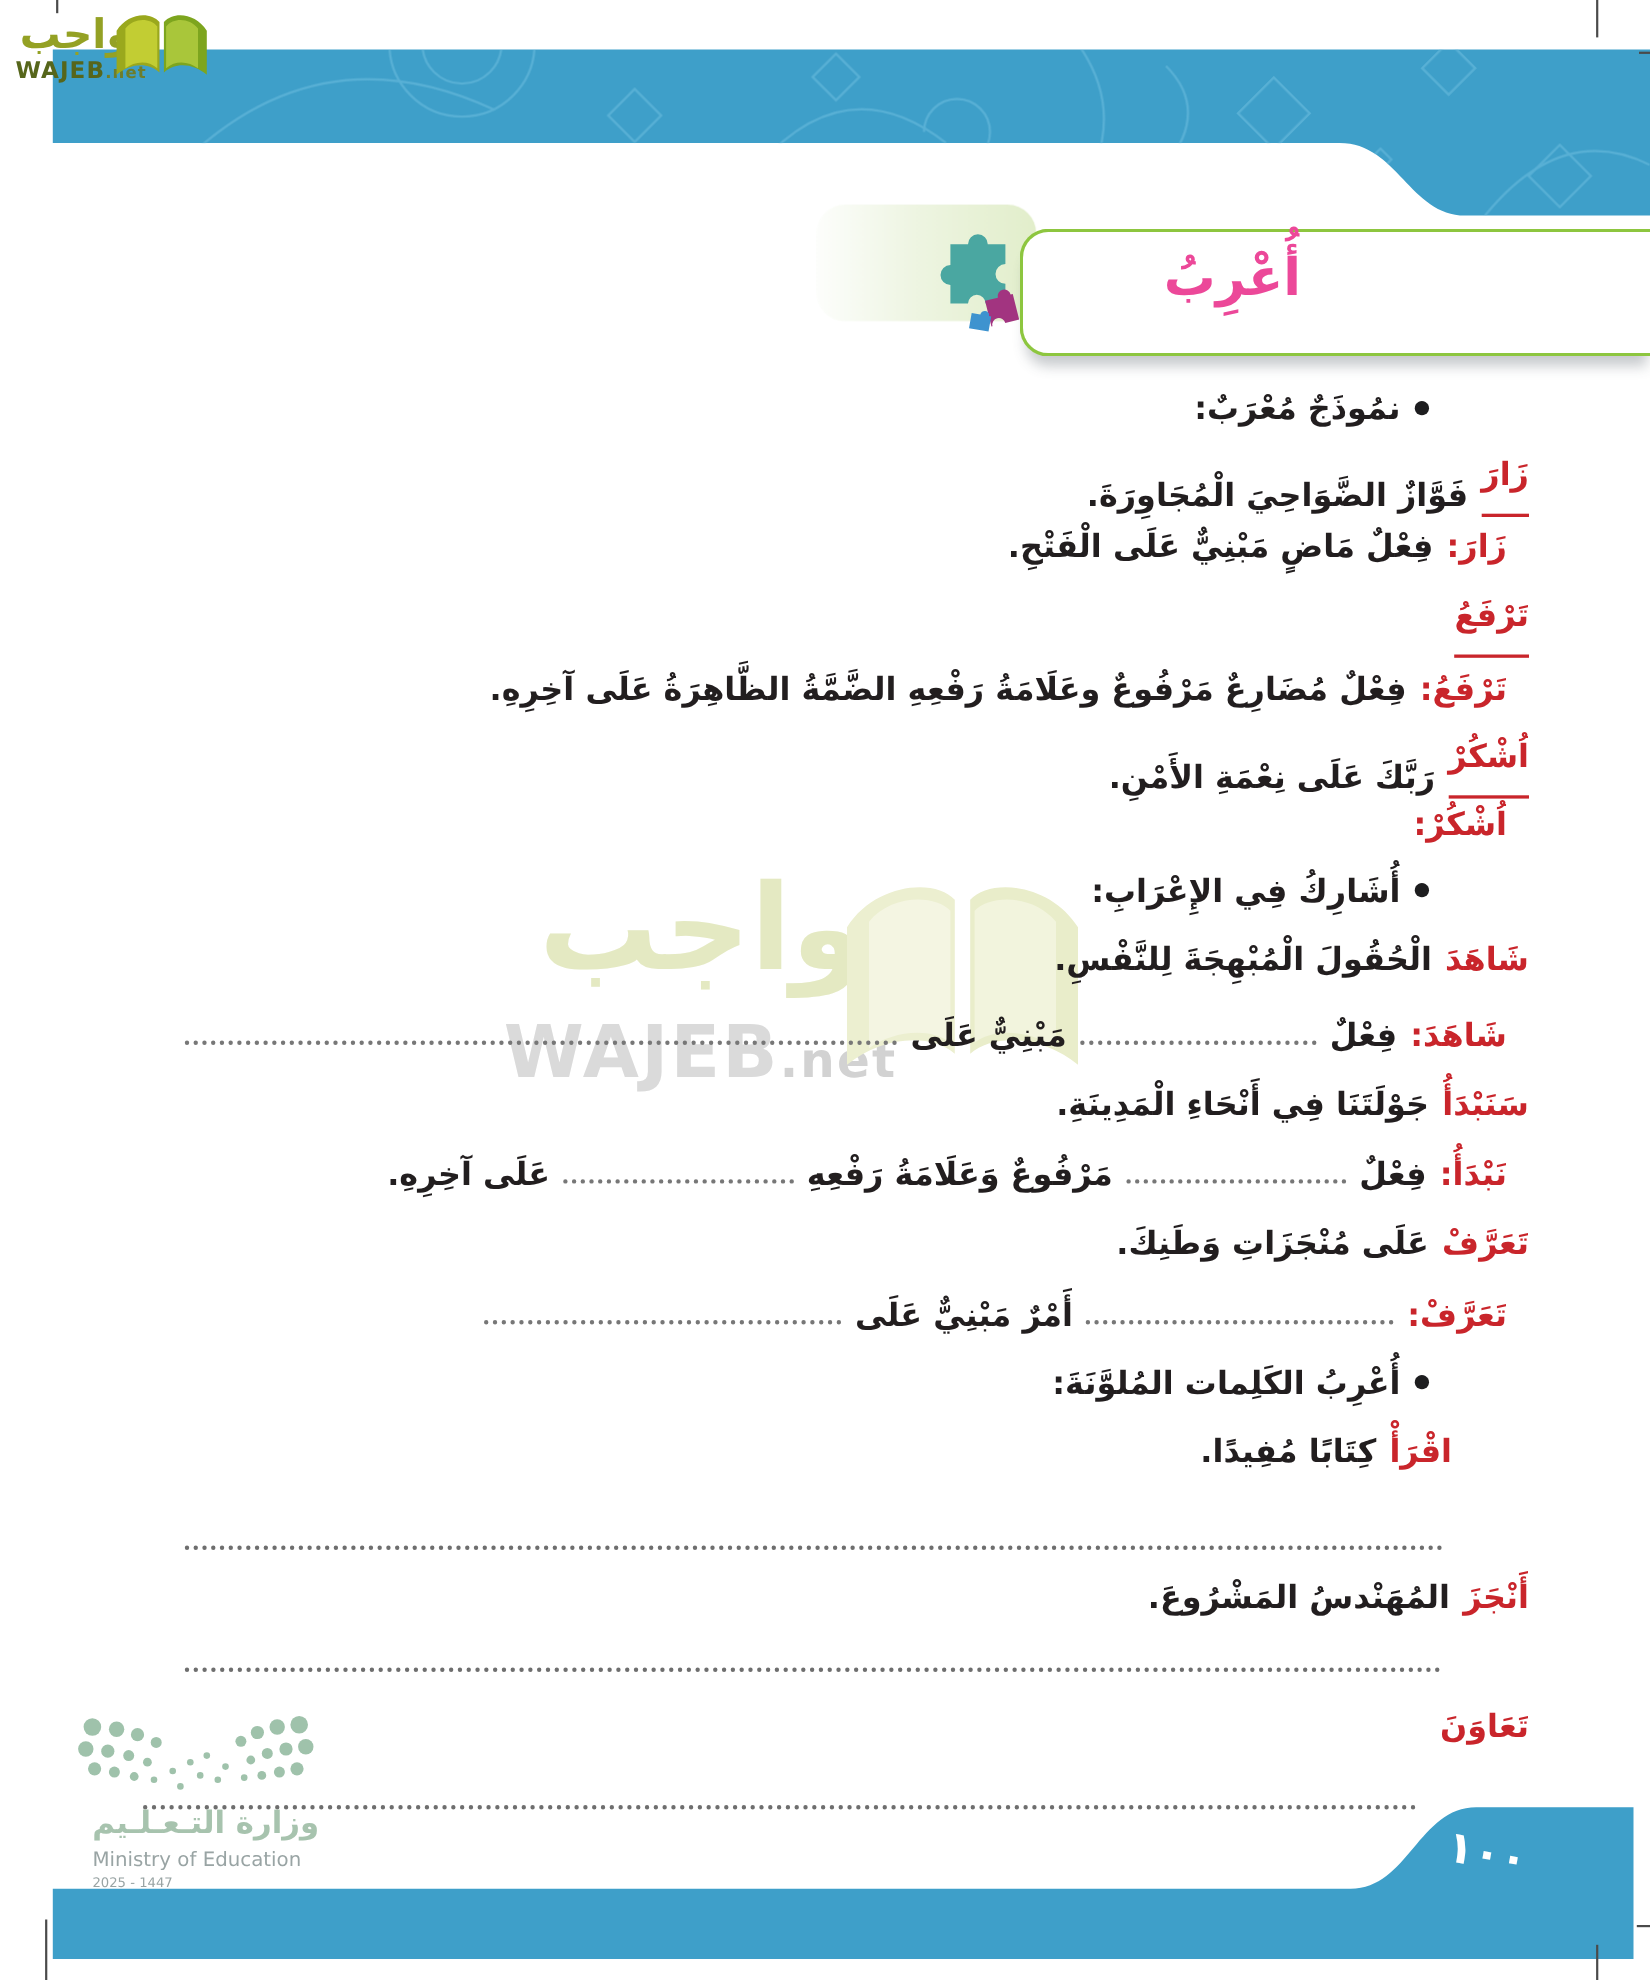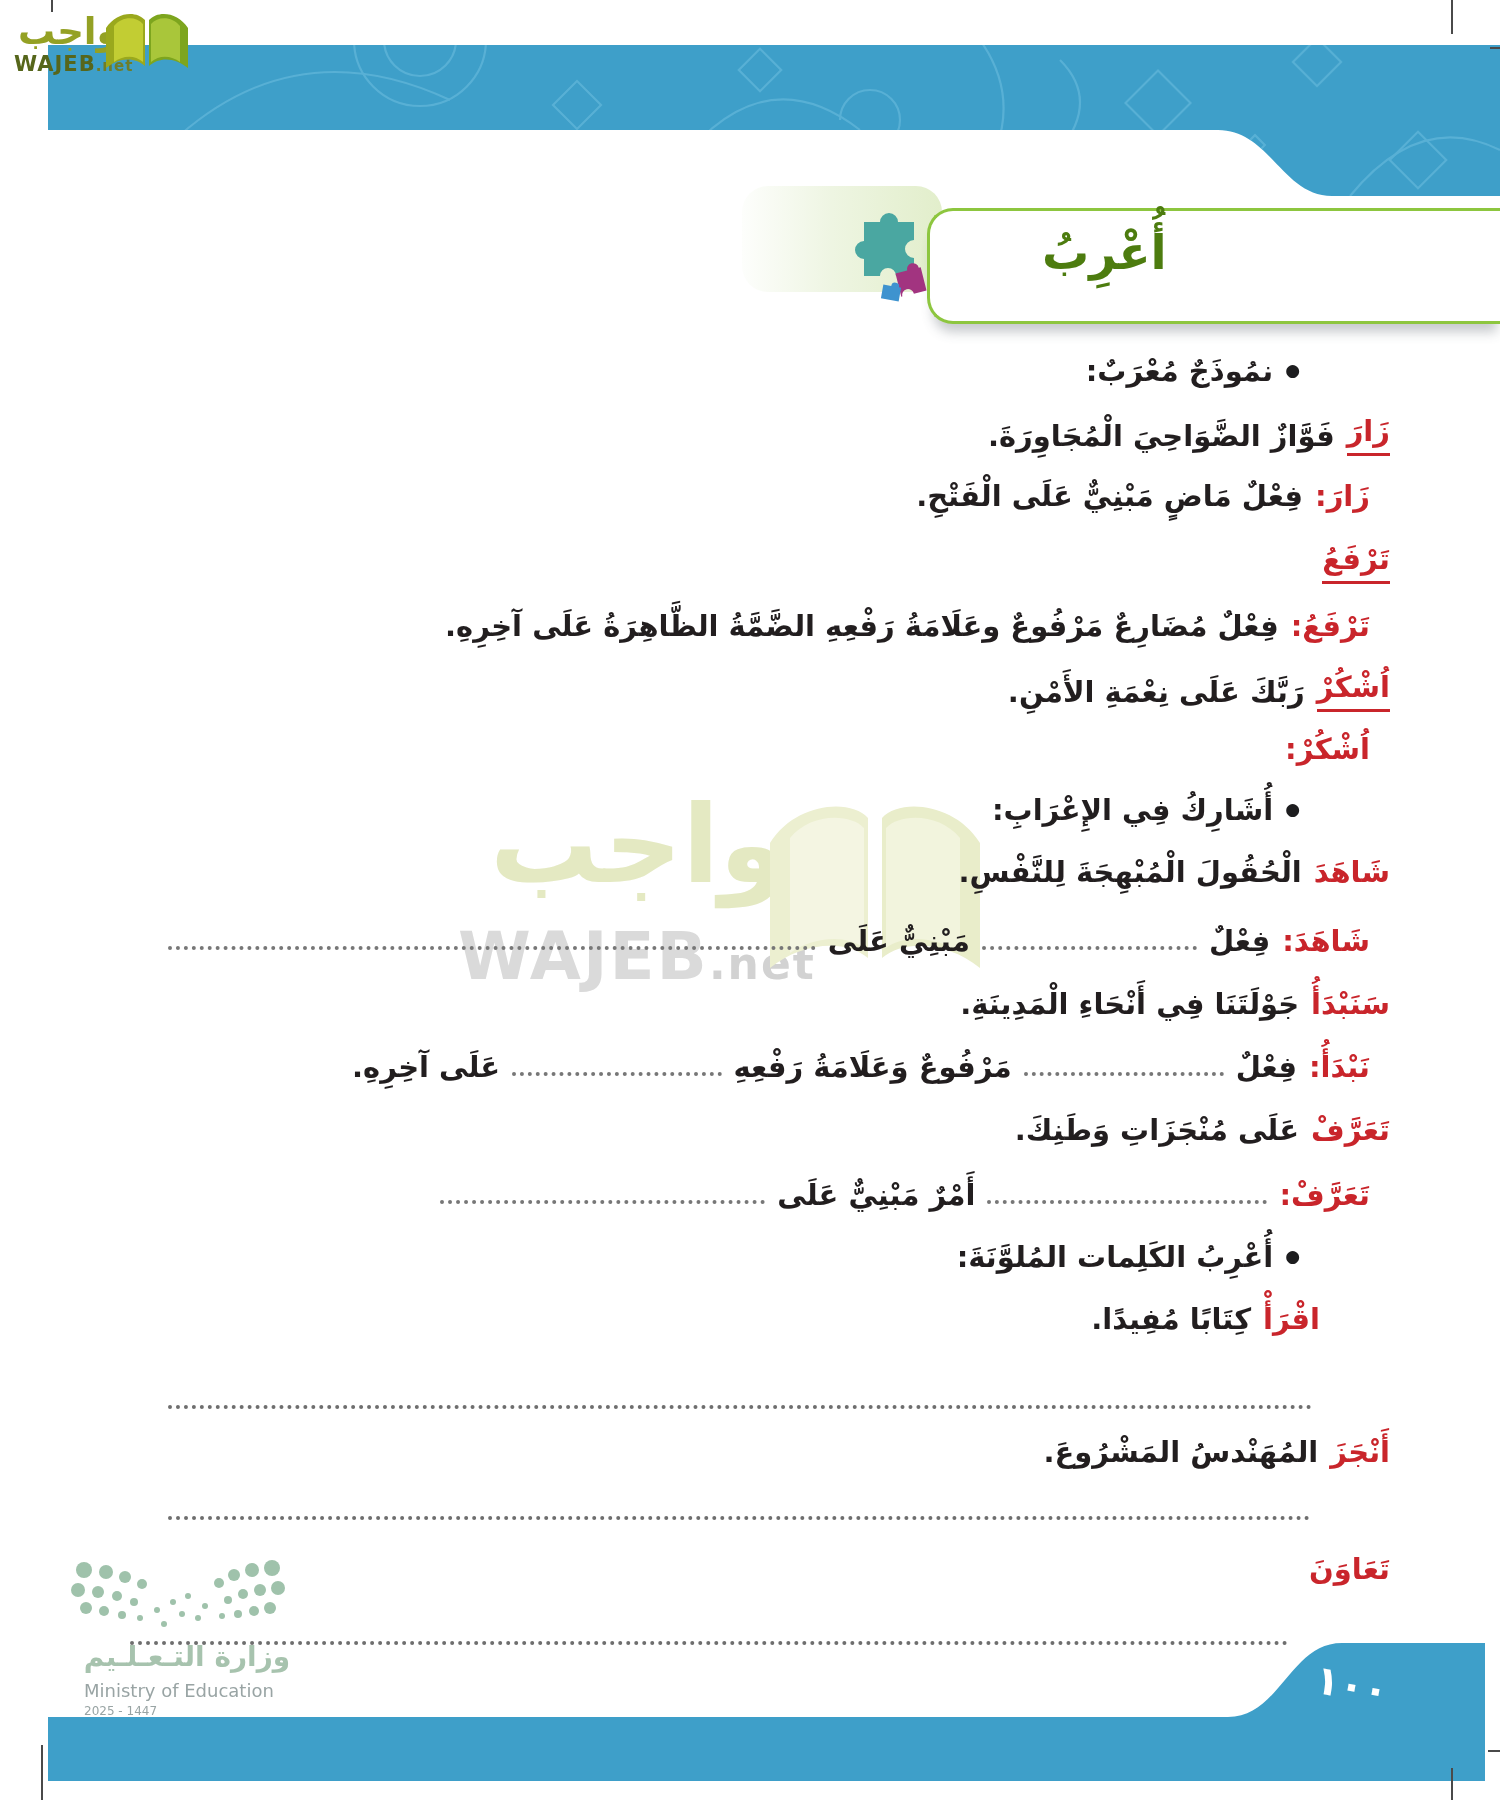--- a/index.html
+++ b/index.html
@@ -12,33 +12,33 @@
   .site-logo .lat{position:absolute;left:4px;top:44px;font-size:21px;font-weight:bold;color:#56661b;letter-spacing:1px;}
   .site-logo .lat small{font-size:15px;color:#6e7d2a;}
   .logo-book{position:absolute;left:92px;top:0px;}
   
   .title-tab{position:absolute;left:742px;top:186px;width:200px;height:106px;border-radius:26px;
              background:linear-gradient(270deg,#e2eecb 0%,#eef5e2 55%,#fdfefc 100%);z-index:2;}
   .puzzle{position:absolute;left:836px;top:200px;z-index:3;}
   .title-box{position:absolute;left:927px;top:208px;width:573px;height:110px;background:#ffffff;
              border:3px solid #8dc63f;border-right:none;border-radius:26px 0 0 26px;z-index:2;
              box-shadow:0 14px 12px -6px rgba(70,80,90,.30);}
-  .title-text{position:absolute;left:112px;top:14px;font-size:47px;font-weight:bold;color:#4d7c0f;text-align:center;}
+  .title-text{position:absolute;left:128px;top:14px;font-size:47px;font-weight:bold;color:#ec4899;text-align:center;}
   
   .watermark{position:absolute;left:430px;top:810px;width:540px;height:200px;z-index:1;}
   .wm-ar{position:absolute;left:60px;top:-28px;font-size:108px;font-weight:bold;color:#e4e9c2;}
   .wm-lat{position:absolute;left:28px;top:108px;font-size:66px;font-weight:bold;color:#dadada;letter-spacing:2px;}
   .wm-lat small{font-size:44px;color:#d2d2d2;}
   .wm-book{position:absolute;left:330px;top:-22px;}
   
   .line{position:absolute;display:flex;direction:rtl;align-items:flex-end;column-gap:12px;z-index:4;
         font-weight:bold;font-size:29px;color:#221e1f;white-space:nowrap;line-height:1.35;}
   .line .b{color:#221e1f;}
   .line .red,.line .redu{color:#c9252b;}
-  .line .redu{border-bottom:3px solid #c9252b;padding-bottom:2px;}
+  .line .redu{border-bottom:3px solid #c9252b;padding-bottom:16px;}
   .line .bullet{font-size:17px;margin-bottom:9px;color:#1d1d1f;}
   .line .dots{height:6px;border-bottom:4px dotted #777;margin-bottom:11px;flex:none;}
   .line .dots.grow{flex:1 1 auto;}
   .answer-dots{position:absolute;height:0;border-bottom:4px dotted #6e6e6e;z-index:4;}
   
   .ftr-svg{position:absolute;left:0;top:1630px;}
   .page-num{position:absolute;left:1302px;top:1662px;width:100px;text-align:center;font-size:40px;
             font-weight:bold;color:#ffffff;transform:rotate(10deg);z-index:6;}
   .moe{position:absolute;left:62px;top:1558px;width:260px;z-index:5;}
   .moe-ar{position:absolute;left:20px;top:82px;width:210px;text-align:center;font-size:28px;font-weight:bold;color:#a7c3ae;}

